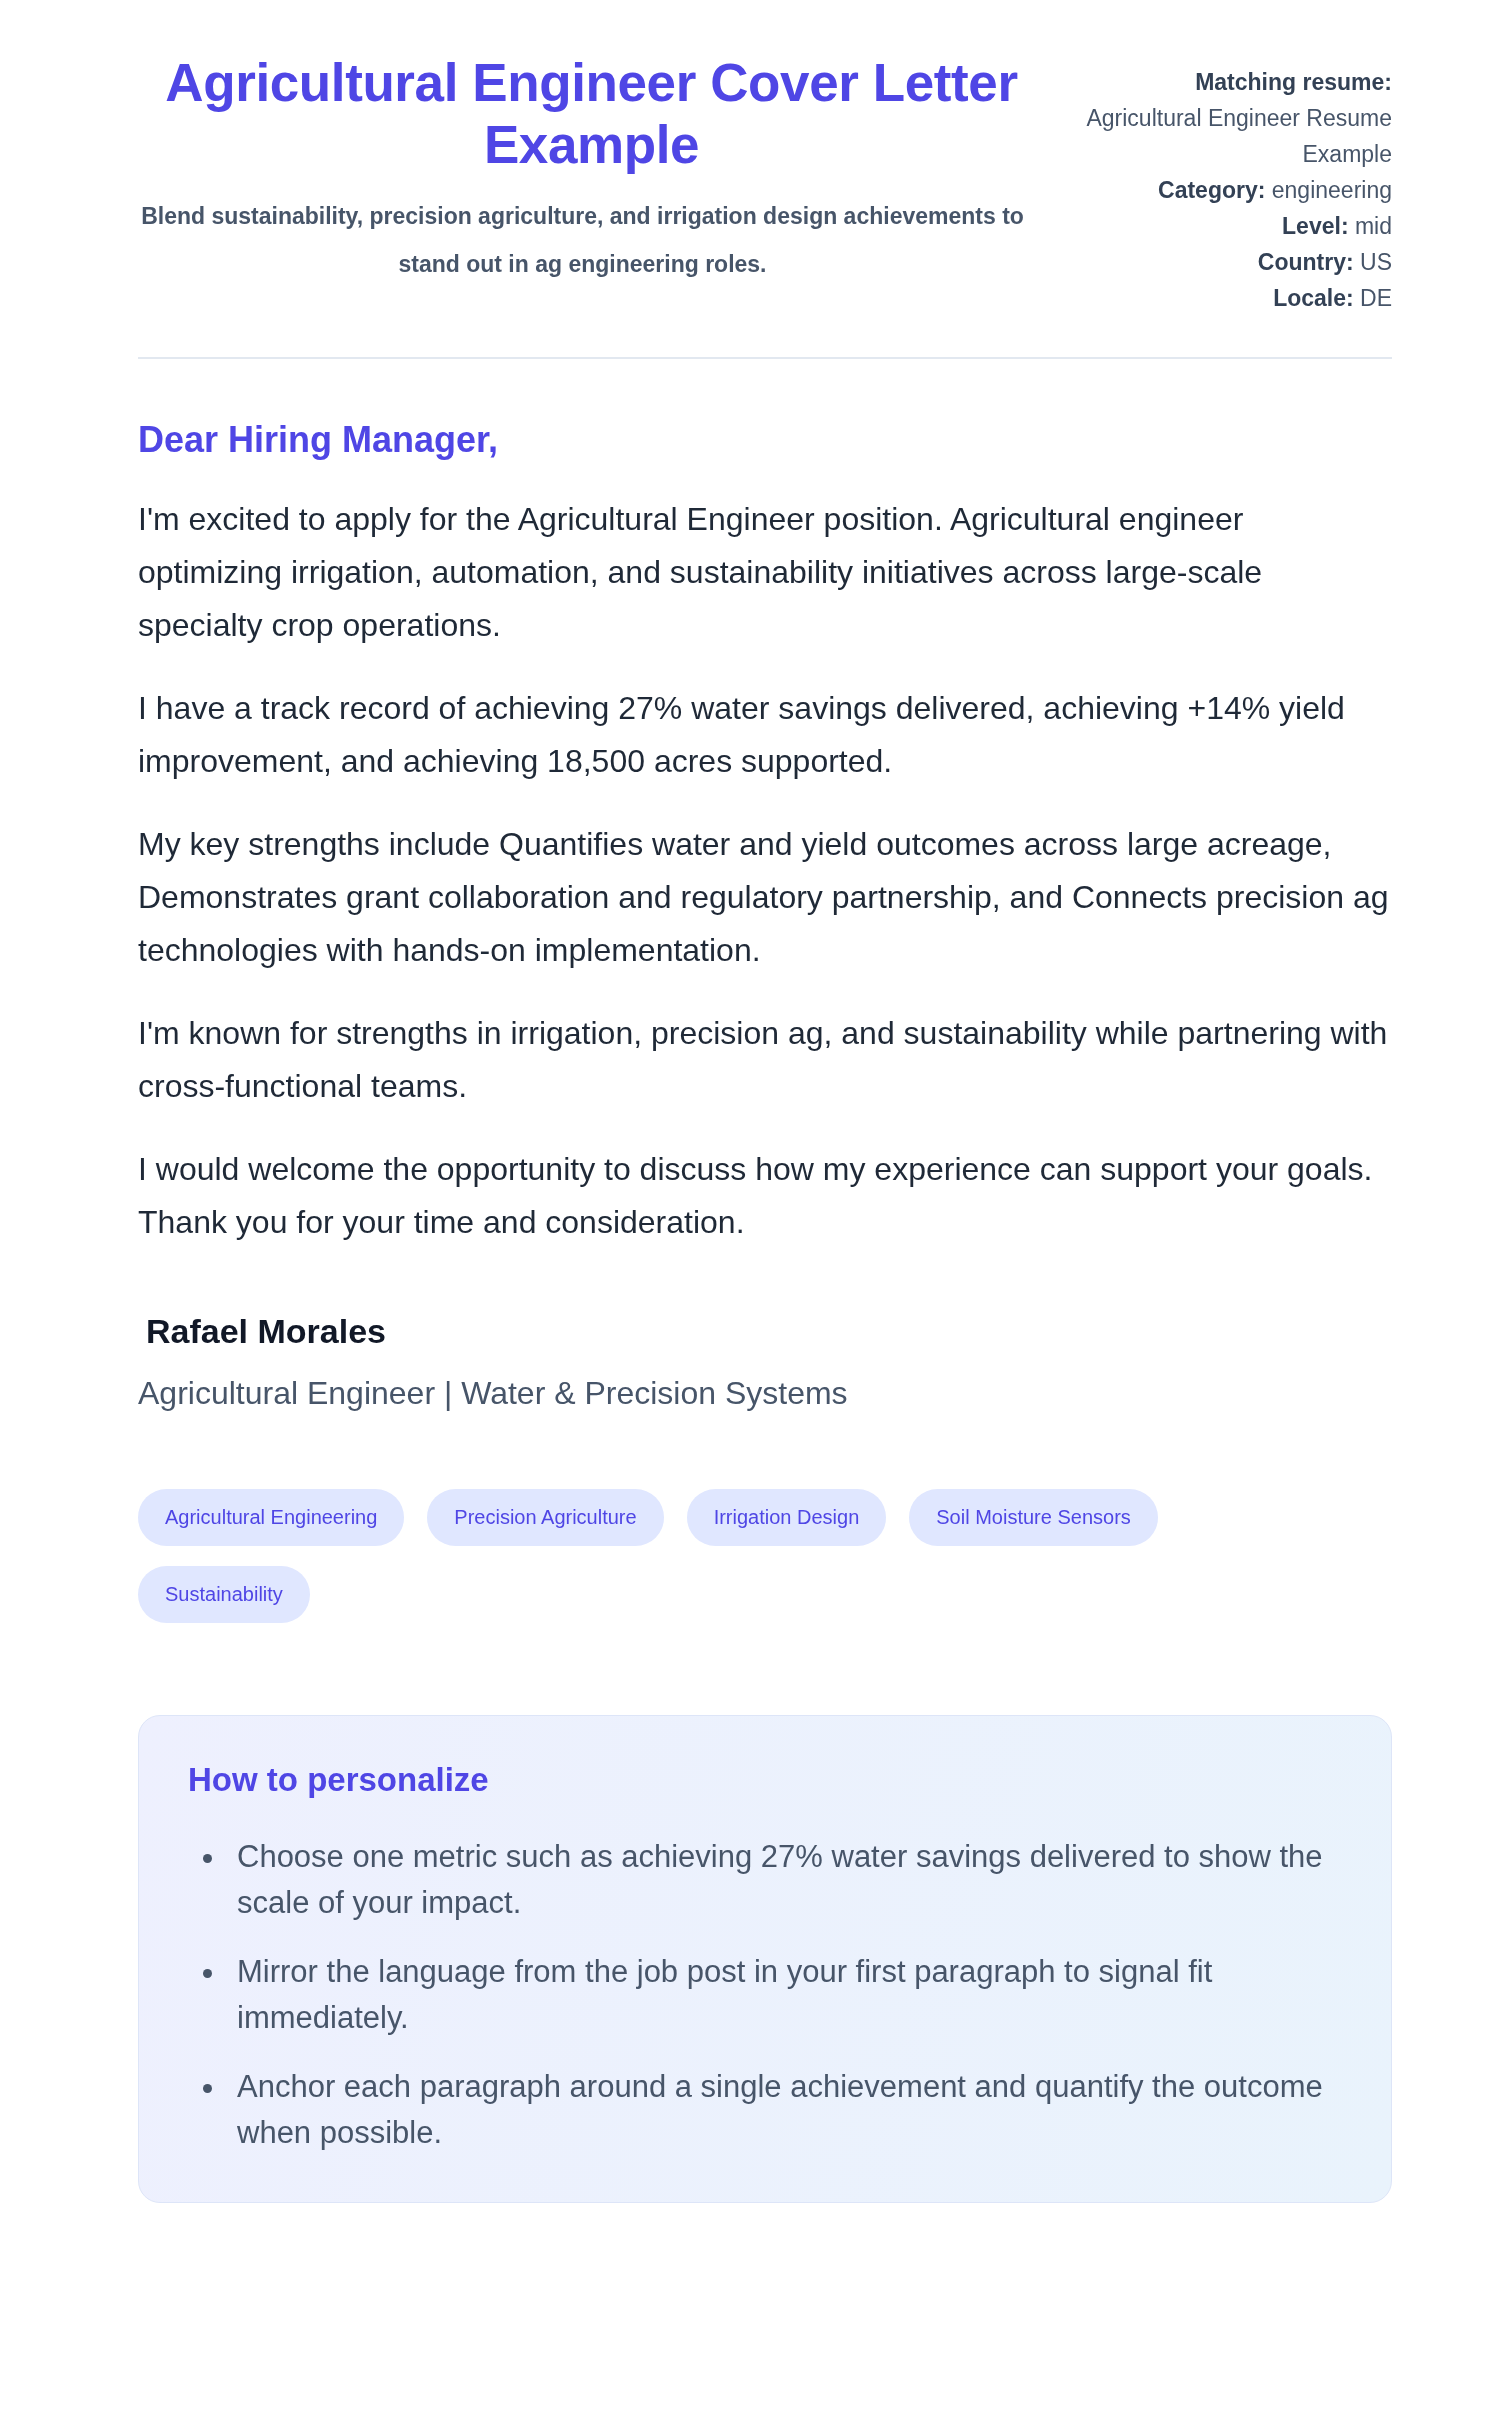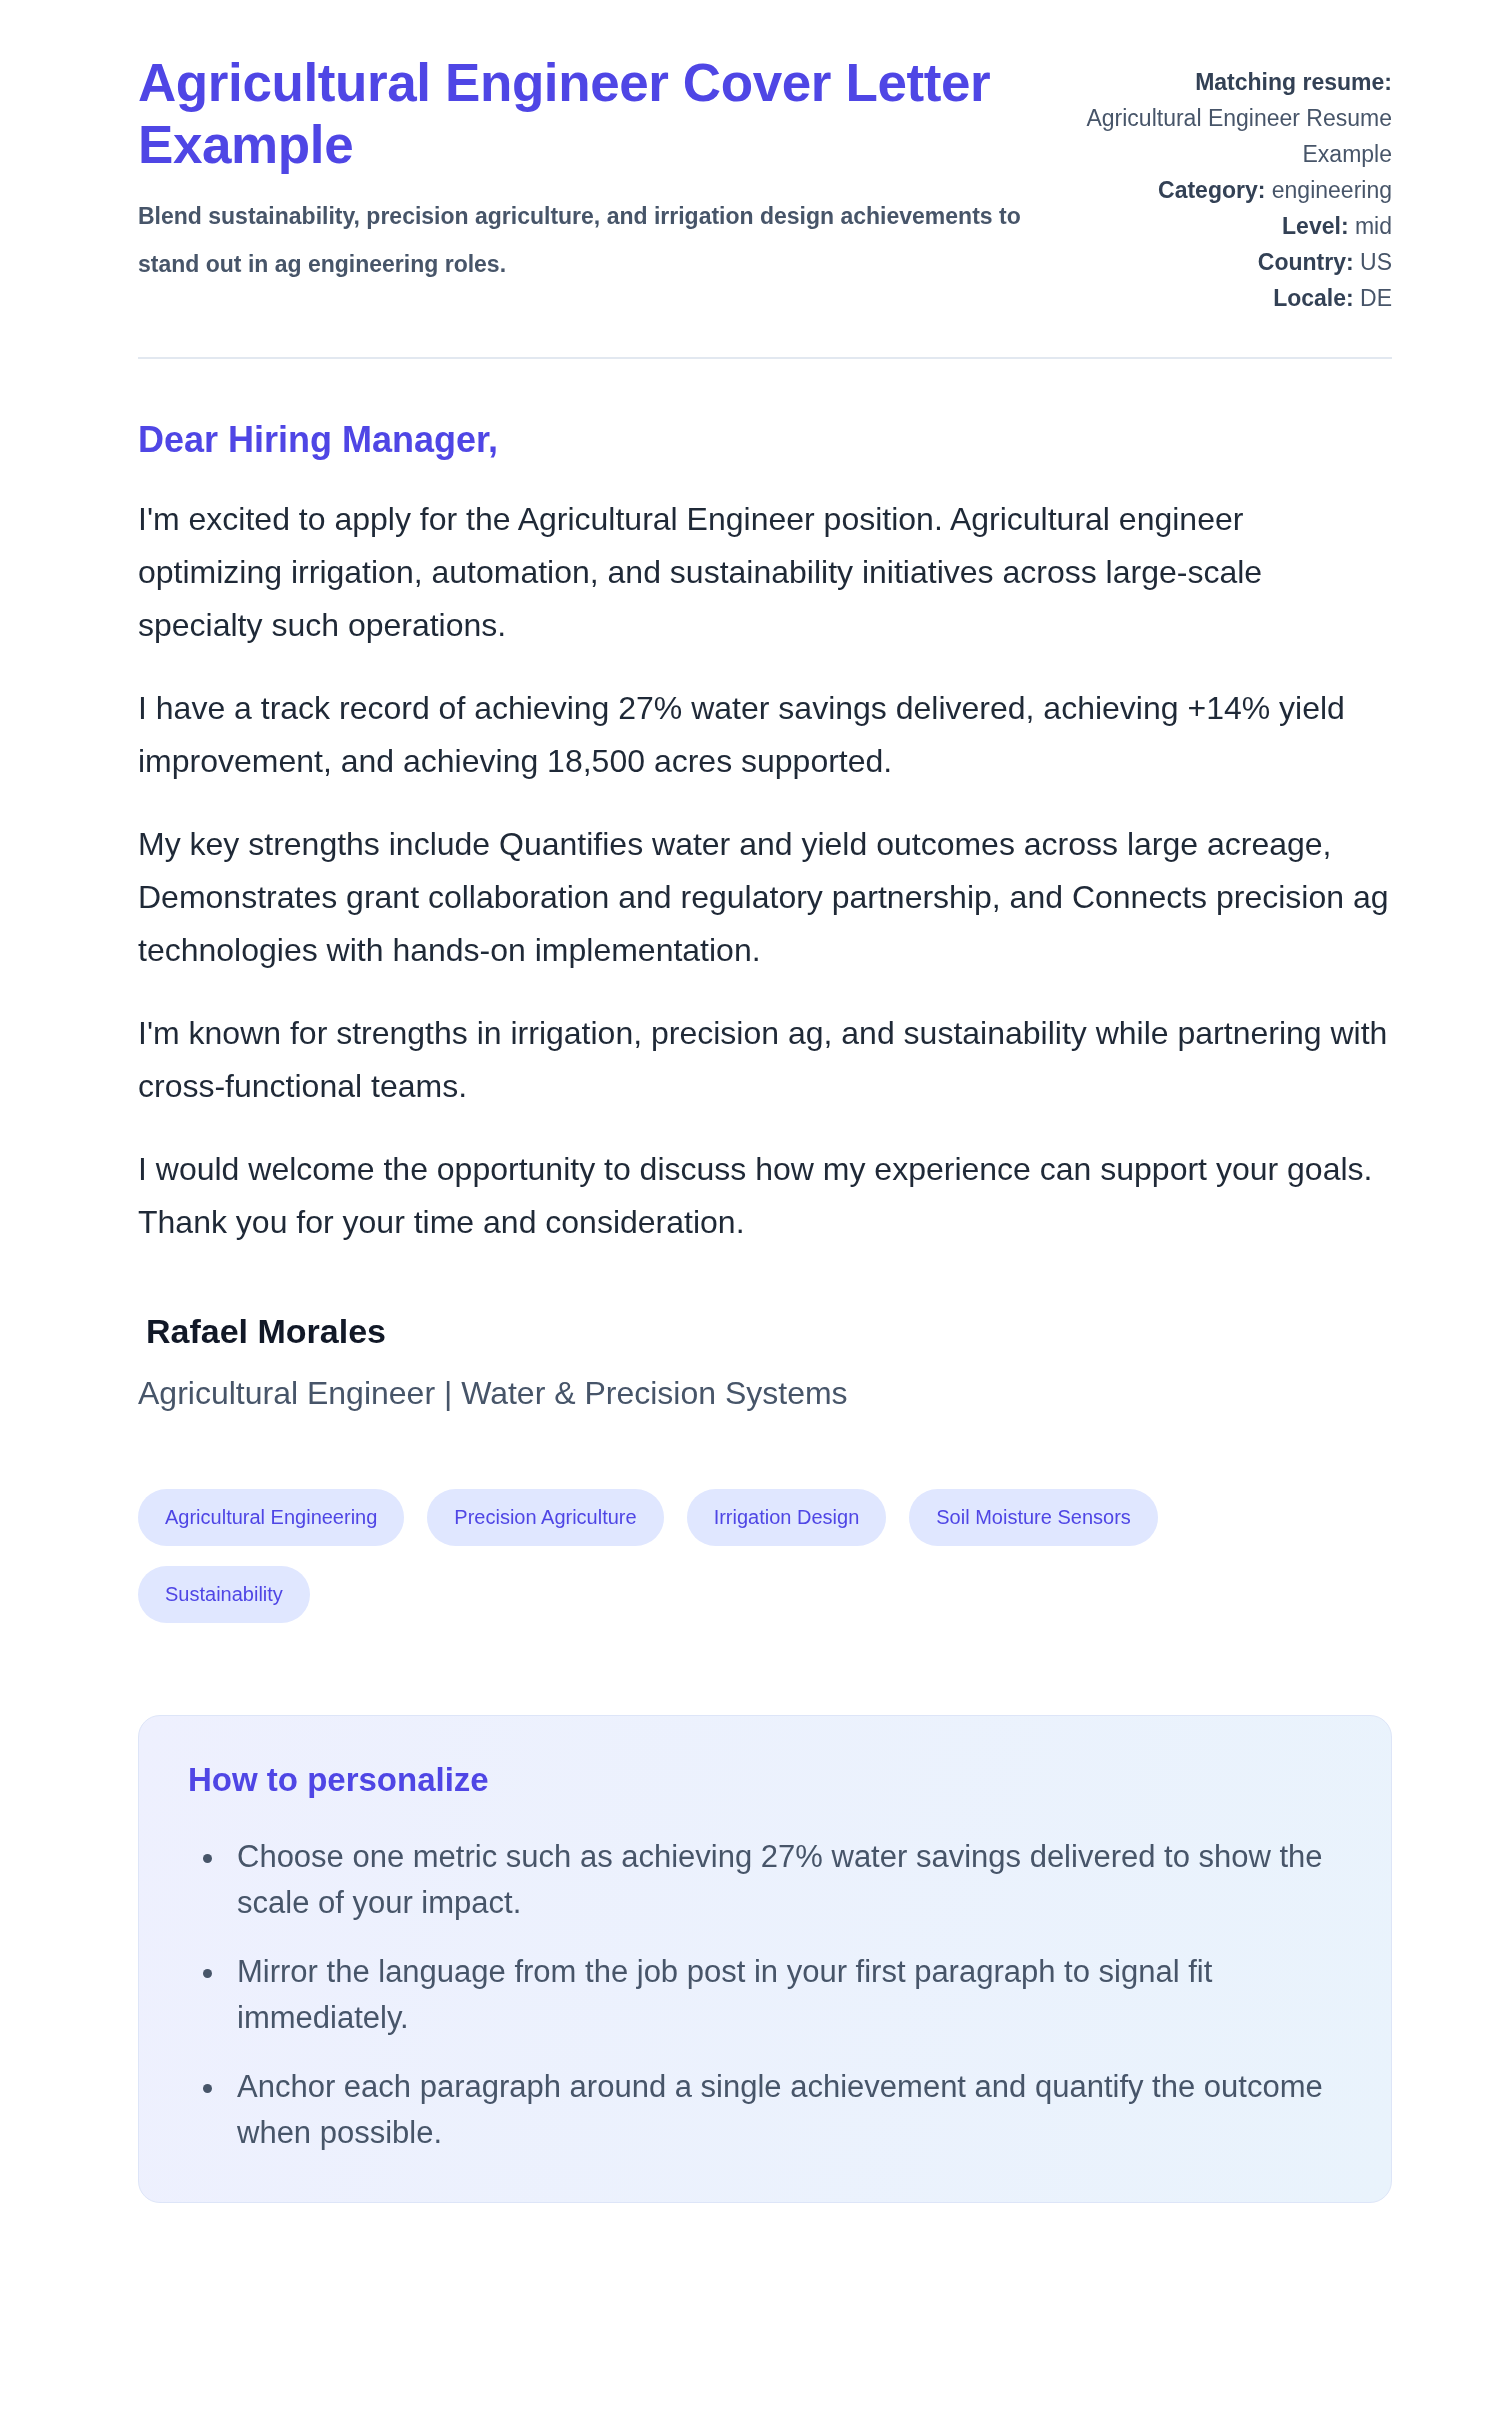--- a/index.html
+++ b/index.html
@@ -27,21 +27,21 @@
     margin:0 auto 0 138px;
     padding-top:52px;
     padding-bottom:62px;
   }
   
   .header{
     display:flex;
     justify-content:space-between;
     align-items:flex-start;
   }
-  .header-left{flex:1 1 auto; max-width:907px;}
+  .header-left{flex:1 1 auto; max-width:907px;text-align:center;}
   .page-title{
     margin:0;
     font-size:53px;
     line-height:62px;
     font-weight:bold;
     color:var(--accent);
     letter-spacing:-0.4px;
   }
   .page-subtitle{
     margin:16px 0 8px 0;
@@ -177,21 +177,21 @@
       </div>
     </aside>
   </header>
 
   <hr class="divider">
 
   <main>
     <h2 class="greeting">Dear Hiring Manager,</h2>
 
     <div class="paragraphs">
-        <p>I'm excited to apply for the Agricultural Engineer position. Agricultural engineer optimizing irrigation, automation, and sustainability initiatives across large-scale specialty such operations.</p>
+        <p>I'm excited to apply for the Agricultural Engineer position. Agricultural engineer optimizing irrigation, automation, and sustainability initiatives across large-scale specialty crop operations.</p>
         <p>I have a track record of achieving 27% water savings delivered, achieving +14% yield improvement, and achieving 18,500 acres supported.</p>
         <p>My key strengths include Quantifies water and yield outcomes across large acreage, Demonstrates grant collaboration and regulatory partnership, and Connects precision ag technologies with hands-on implementation.</p>
         <p>I'm known for strengths in irrigation, precision ag, and sustainability while partnering with cross-functional teams.</p>
         <p>I would welcome the opportunity to discuss how my experience can support your goals. Thank you for your time and consideration.</p>
       </div>
 
     <div class="signature">
       <p class="signature-name">Rafael Morales</p>
       <p class="signature-role">Agricultural Engineer | Water &amp; Precision Systems</p>
     </div>

